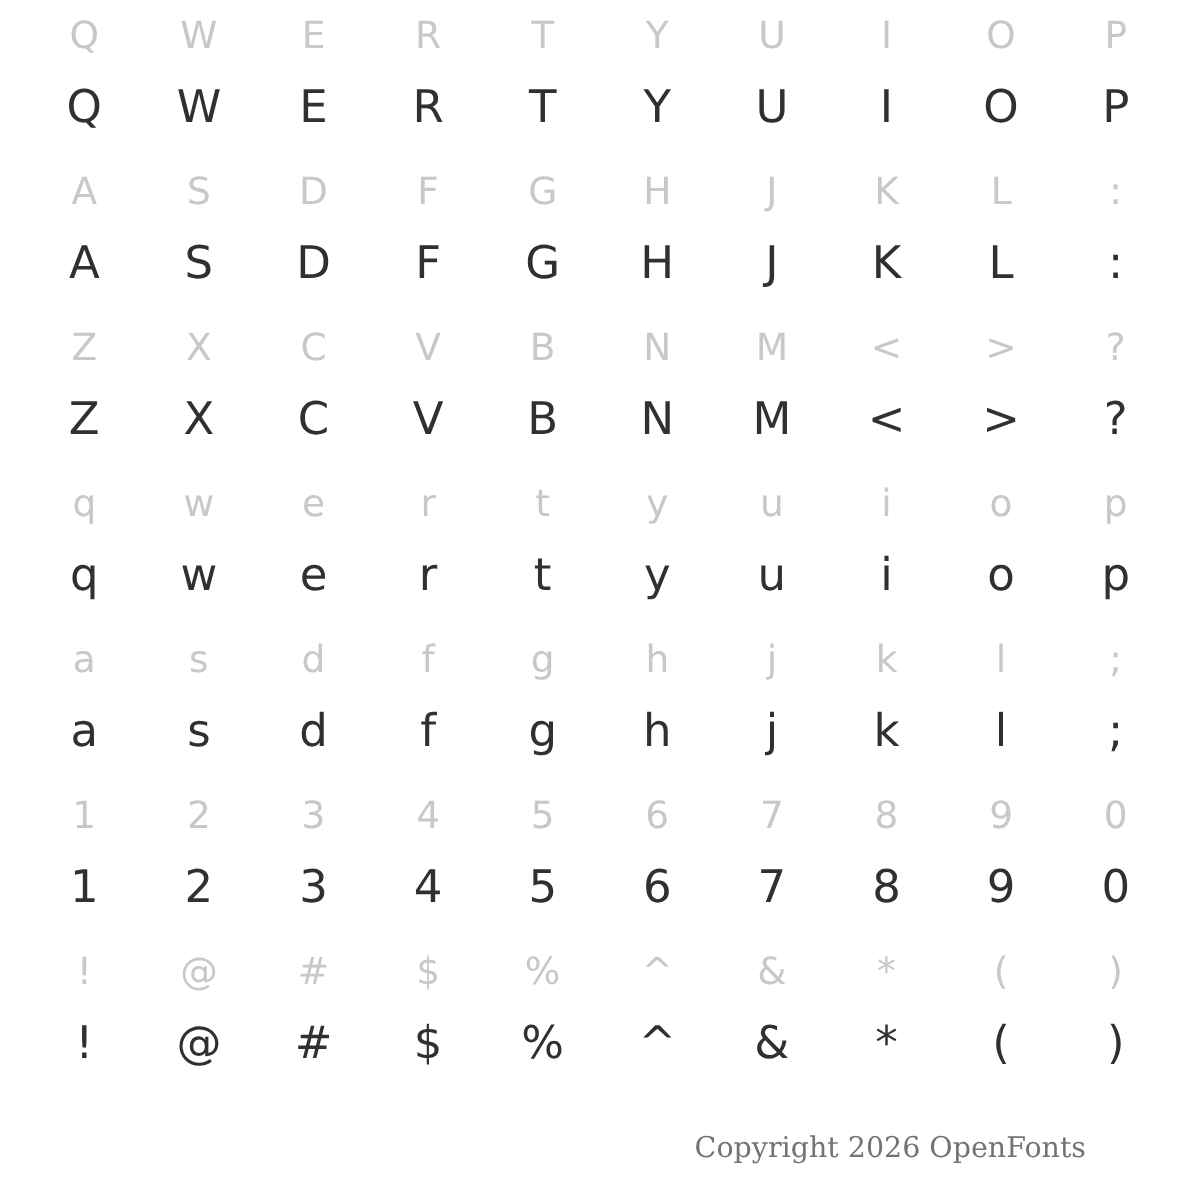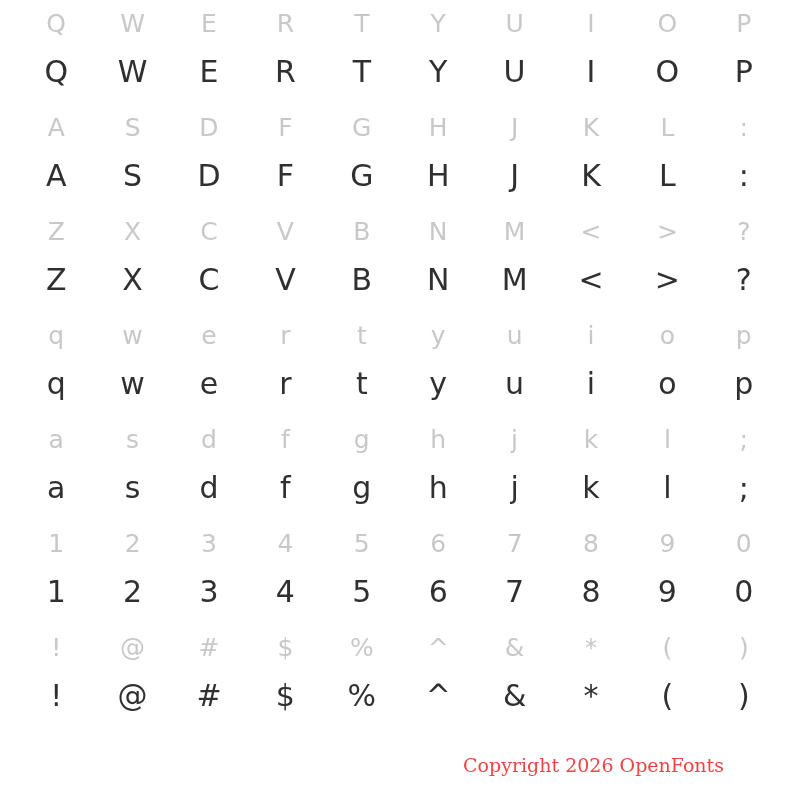--- a/index.html
+++ b/index.html
@@ -51,21 +51,21 @@
   .row-block + .row-block {
     margin-top: 6px;
   }
   #footer {
     position: absolute;
     left: 0;
     right: 0;
     bottom: 24px;
     text-align: right;
     padding-right: 76px;
-    color: #ef4444;
+    color: #737373;
     font-size: 19px;
     font-family: "DejaVu Serif", serif;
   }
 </style>
 </head>
 <body>
 
 <div id="specimen">
 
   <div class="row-block">

